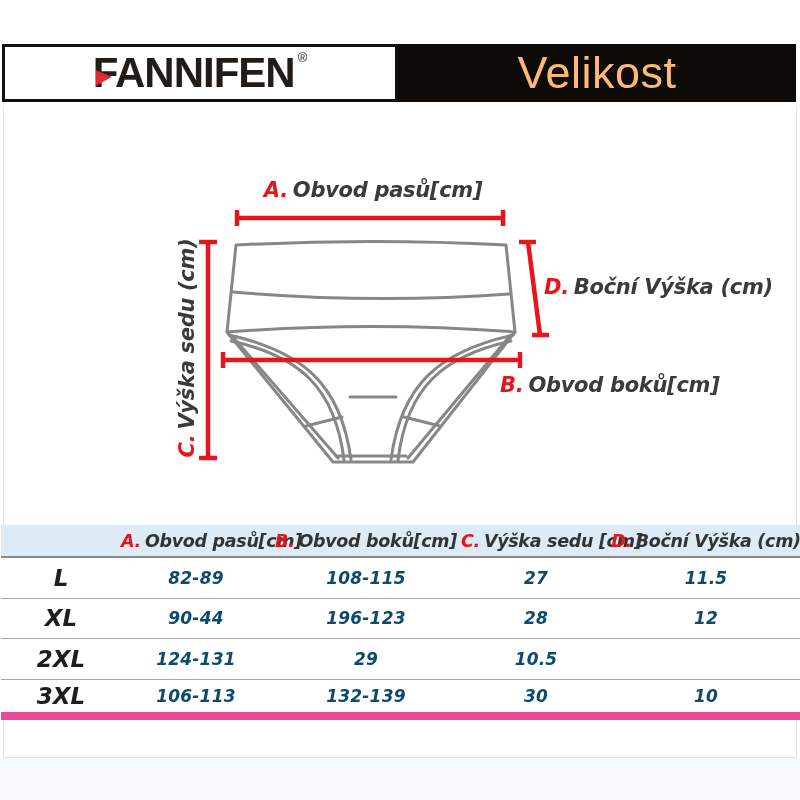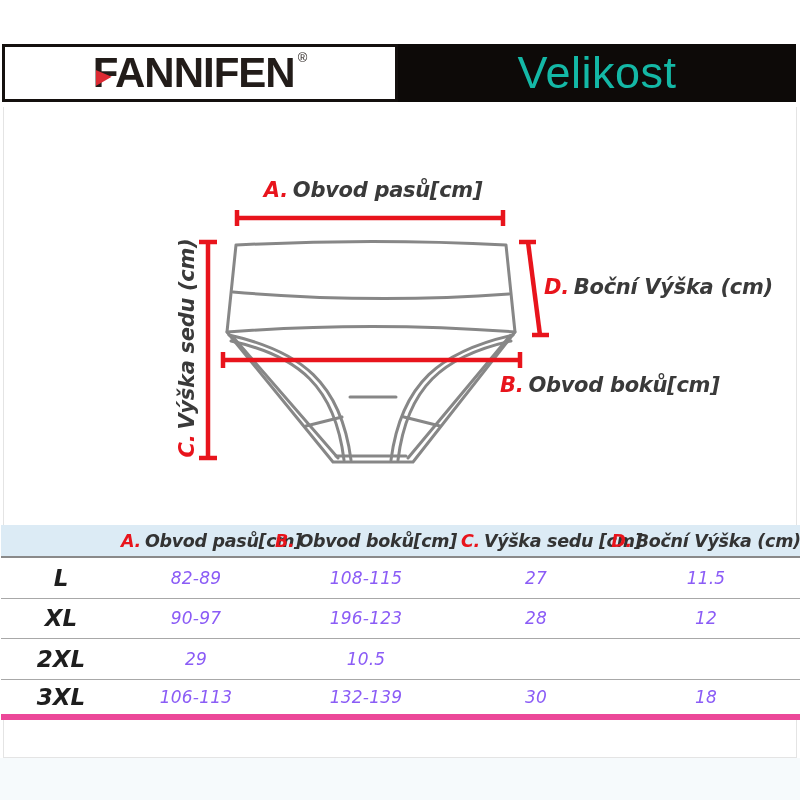--- a/index.html
+++ b/index.html
@@ -15,21 +15,21 @@
   .logo-wrap { position:relative; display:flex; align-items:flex-start; }
   .brand-text { font-family:"Liberation Sans", sans-serif; font-weight:bold;
                 font-size:42px; letter-spacing:-1px; color:#221c19; line-height:48px; }
   .f-triangle { position:absolute; left:3px; top:21px; width:16px; height:16px;
                 background:#dd2a33; clip-path:polygon(0 0, 100% 42%, 0 100%); }
   .registered { font-family:"Liberation Sans", sans-serif; font-size:13px;
                 color:#221c19; margin-left:3px; margin-top:1px; }
   .title-box { position:absolute; left:398px; top:0; width:398px; height:58px;
                background:#0d0a08; display:flex; align-items:center; justify-content:center; }
   .title-text { font-family:"Liberation Sans", sans-serif; font-size:45px;
-                color:#14b8a6; font-weight:400; letter-spacing:0.5px; }
+                color:#fdba74; font-weight:400; letter-spacing:0.5px; }
 
   
   .content-box { position:absolute; left:3px; top:107px; width:794px; height:651px;
                  background:#ffffff; border:1px solid #e4e4e4; border-top:none; }
   .bottom-strip { position:absolute; left:0; top:758px; width:800px; height:42px;
                   background:#f6fafc; }
 
   
   .diagram { position:absolute; left:-3px; top:0; width:800px; height:418px; }
   .diagram svg { position:absolute; left:0; top:0; }
@@ -43,24 +43,24 @@
 
   
   .size-table { position:absolute; left:-3px; top:418px; width:800px; }
   .t-row { display:grid; grid-template-columns:120px 150px 190px 150px 190px;
            align-items:center; }
   .t-head { height:33px; background:#dcebf5; border-bottom:2px solid #8a8a8a; }
   .t-head .cell { font-size:17.5px; font-style:italic; font-weight:600; color:#333333;
                   text-align:center; white-space:nowrap; letter-spacing:-0.3px; }
   .t-head .pfx { color:#e8141c; margin-right:4px; }
   .t-body-row { height:40.5px; background:#ffffff; border-bottom:1px solid #a8a8a8; }
-  .t-body-row:last-child { border-bottom:6px solid #ec4899; }
+  .t-body-row:last-child { border-bottom:8px solid #ec4899; }
   .cell { text-align:center; }
   .size-cell { font-size:23px; font-weight:bold; font-style:italic; color:#1e1e1e; }
-  .val-cell { font-size:17px; font-style:italic; font-weight:400; color:#8b5cf6;
+  .val-cell { font-size:17px; font-style:italic; font-weight:700; color:#0c4a6e;
               letter-spacing:0.2px; }
 </style>
 </head>
 <body>
 
 <div class="page">
 
   <div class="brand-header">
     <div class="logo-box">
       <div class="logo-wrap">
@@ -159,37 +159,38 @@
       <div class="t-row t-body-row">
         <div class="cell size-cell">L</div>
         <div class="cell val-cell">82-89</div>
         <div class="cell val-cell">108-115</div>
         <div class="cell val-cell">27</div>
         <div class="cell val-cell">11.5</div>
       </div>
 
       <div class="t-row t-body-row">
         <div class="cell size-cell">XL</div>
-        <div class="cell val-cell">90-97</div>
+        <div class="cell val-cell">90-44</div>
         <div class="cell val-cell">196-123</div>
         <div class="cell val-cell">28</div>
         <div class="cell val-cell">12</div>
       </div>
 
       <div class="t-row t-body-row">
         <div class="cell size-cell">2XL</div>
+        <div class="cell val-cell">124-131</div>
         <div class="cell val-cell">29</div>
         <div class="cell val-cell">10.5</div>
       </div>
 
       <div class="t-row t-body-row">
         <div class="cell size-cell">3XL</div>
         <div class="cell val-cell">106-113</div>
         <div class="cell val-cell">132-139</div>
         <div class="cell val-cell">30</div>
-        <div class="cell val-cell">18</div>
+        <div class="cell val-cell">10</div>
       </div>
 
     </div>
   </div>
 
   <div class="bottom-strip"></div>
 </div>
 
 </body></html>

